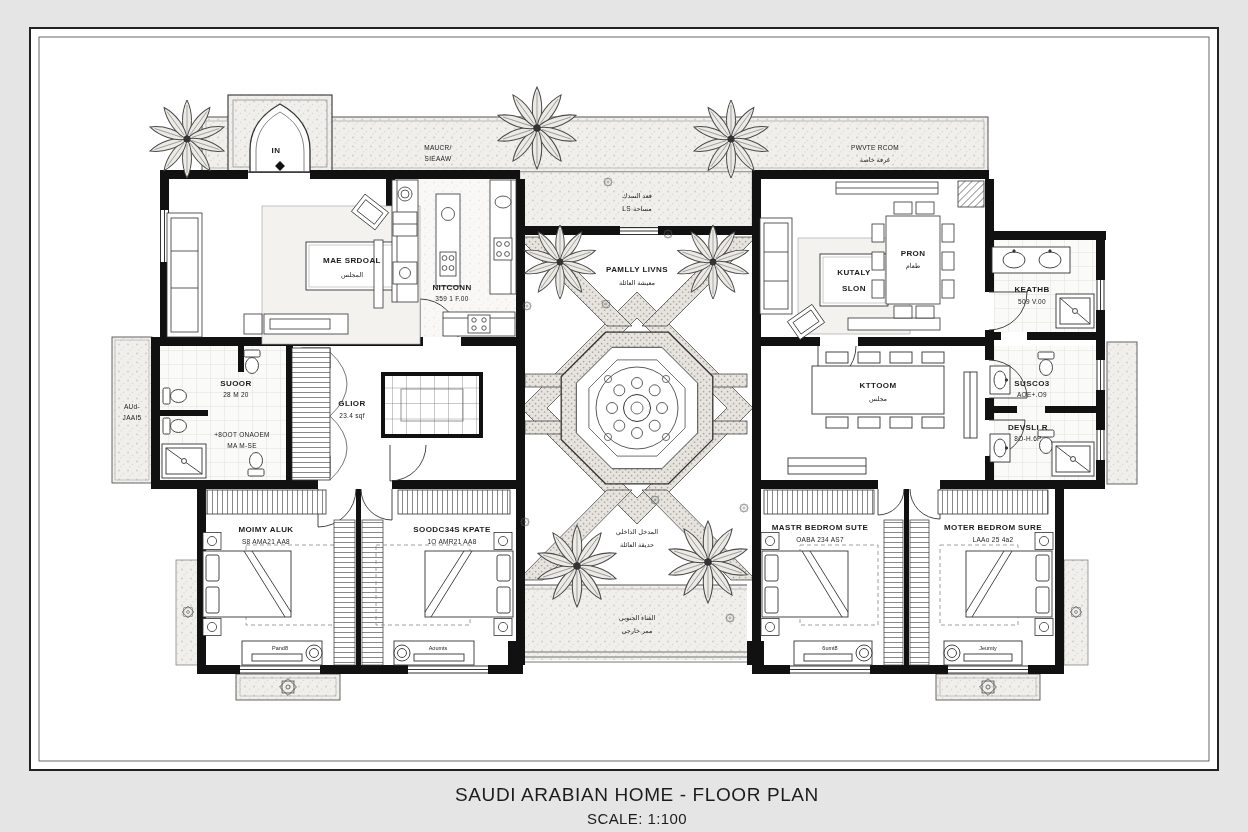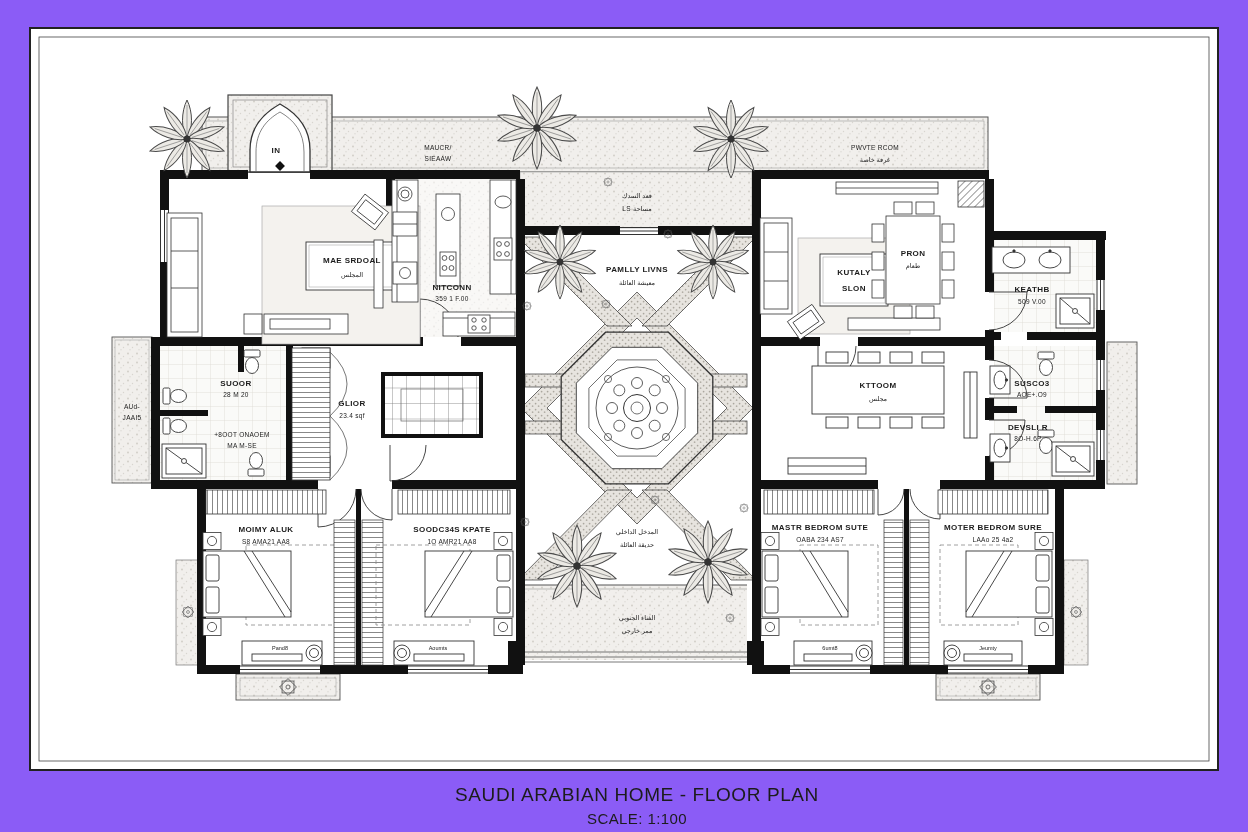--- a/index.html
+++ b/index.html
@@ -1,16 +1,16 @@
 <!DOCTYPE html>
 <html><head>
 <meta charset="utf-8">
 <style>
   html,body{margin:0;padding:0;background:#fff;}
-  #stage{position:relative;width:1248px;height:832px;background:#8b5cf6;overflow:hidden;
+  #stage{position:relative;width:1248px;height:832px;background:#e5e5e5;overflow:hidden;
          font-family:"Liberation Sans",sans-serif;}
   svg{display:block;}
   text{font-family:"Liberation Sans",sans-serif;fill:#1c1c1c;}
   .roomlbl{font-size:8px;letter-spacing:.4px;font-weight:bold;}
   .sublbl{font-size:6.5px;letter-spacing:.3px;}
   .tinylbl{font-size:5.5px;}
   .titlemain{font-size:19px;letter-spacing:.6px;}
   .titlescale{font-size:15px;letter-spacing:.4px;}
 </style>
 </head>

